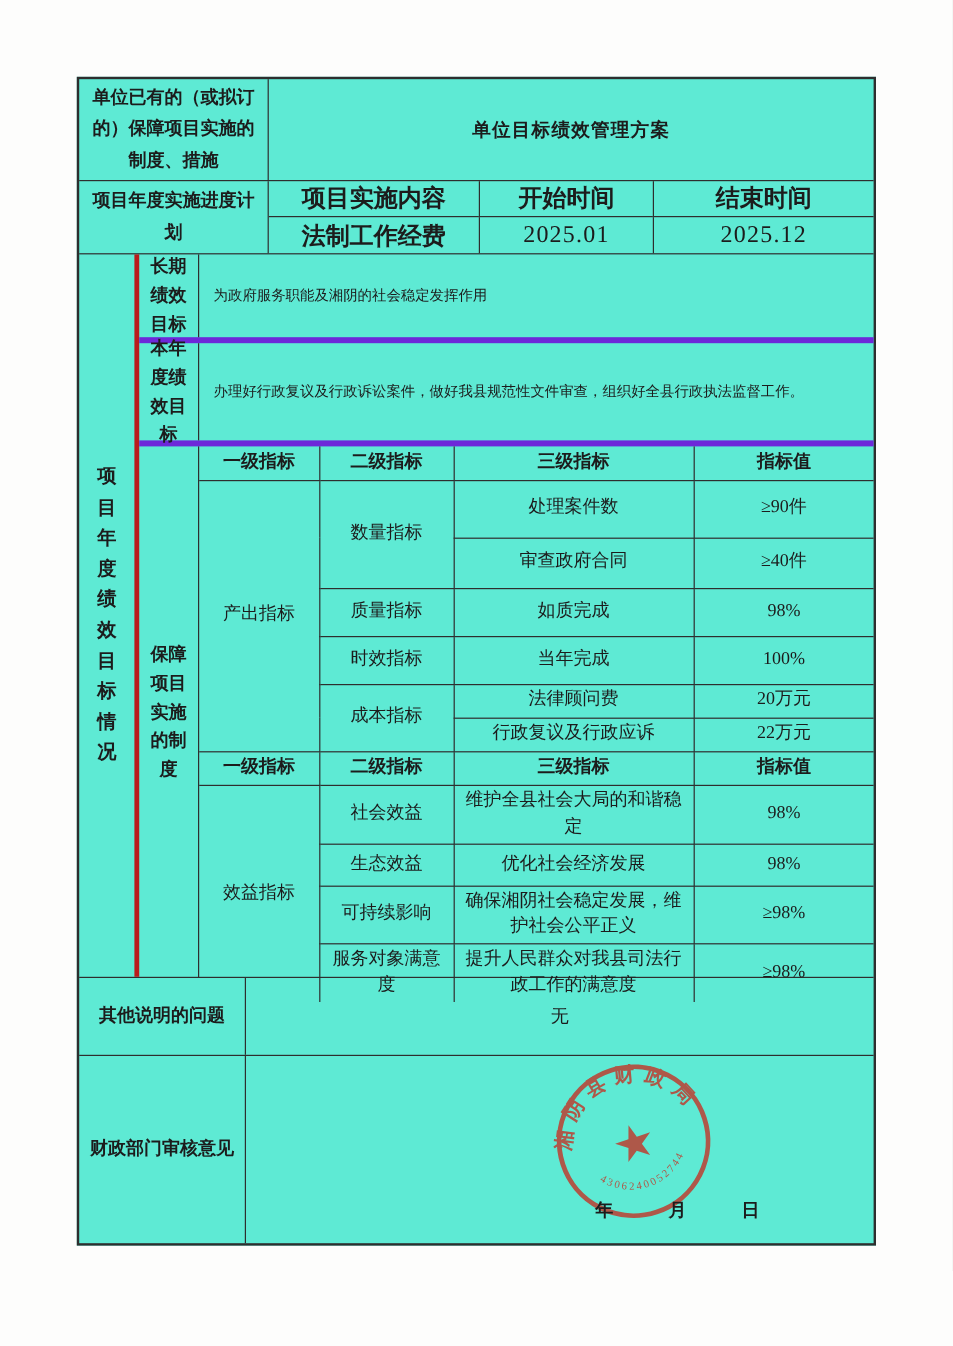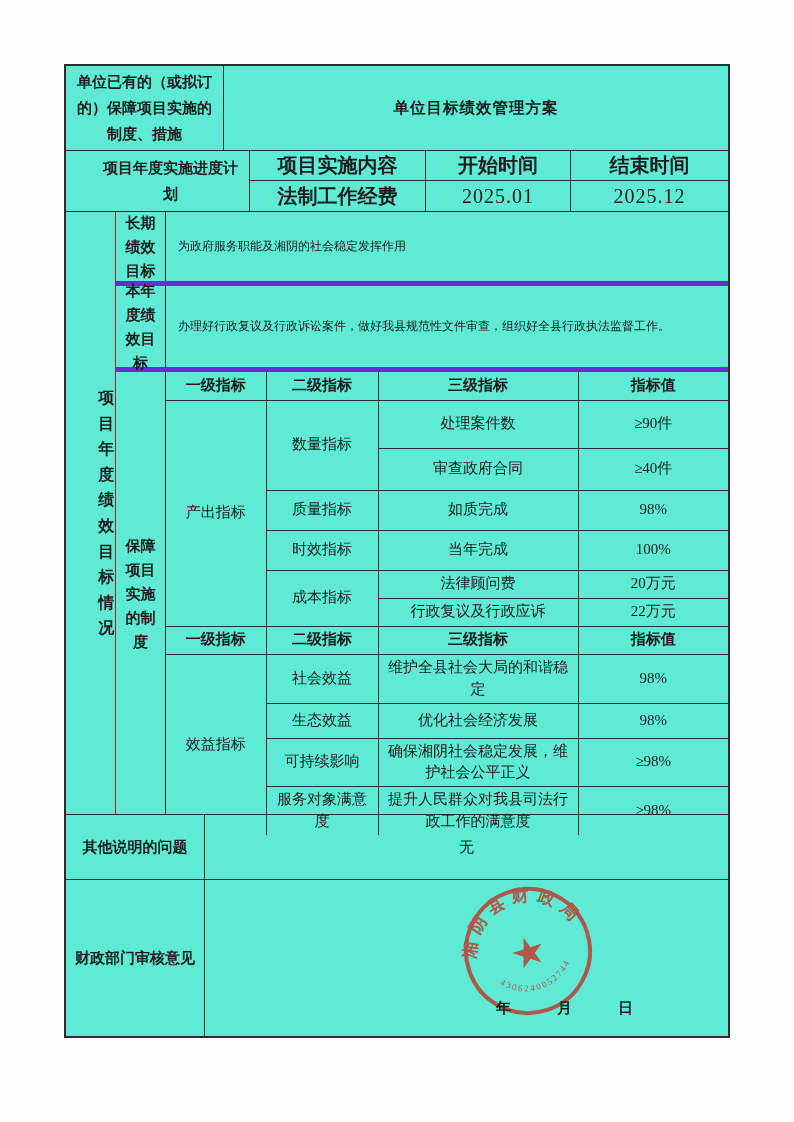--- a/index.html
+++ b/index.html
@@ -24,33 +24,33 @@
   .center{justify-content:center;text-align:center;}
   .vtext{display:inline-block;word-break:break-all;text-align:center;}
   .w1{width:1.1em;}
   .w2{width:2.2em;}
   
   .s1{height:85px;}
   .s1 .labelcell{width:158px;}
   .s1-value{font-size:15.5px;letter-spacing:1px;font-weight:bold;}
   
   .s2{height:61px;}
-  .s2 .labelcell{width:158px;margin-left:26px;}
+  .s2 .labelcell{width:158px;}
   .sched{flex:1;display:grid;grid-template-columns:175px 145px 1fr;grid-template-rows:30px 1fr;}
   .sched > div{
     box-sizing:border-box;display:flex;align-items:center;justify-content:center;
     font-size:20px;border-left:1px solid #2e2e2e;
   }
   .sched > div.firstcol{border-left:none;}
   .sched > div.hrow{border-bottom:1px solid #2e2e2e;font-weight:bold;}
   .sched .val{font-weight:bold;}
   .sched .num{font-weight:normal;font-family:"Liberation Serif",serif;letter-spacing:1px;}
   
   .s3{height:603px;}
-  .s3 .outer-label{width:50px;border-right:1px solid #b91c1c;display:flex;align-items:center;justify-content:flex-end;font-weight:bold;font-size:16px;line-height:1.6;box-sizing:border-box;}
+  .s3 .outer-label{width:50px;border-right:4px solid #b91c1c;display:flex;align-items:center;justify-content:center;font-weight:bold;font-size:16px;line-height:1.6;box-sizing:border-box;}
   .s3-right{flex:1;display:flex;flex-direction:column;}
   .subrow{display:flex;box-sizing:border-box;border-bottom:5px solid #6d28d9;}
   .subrow .sublabel{width:50px;box-sizing:border-box;border-right:1px solid #2e2e2e;display:flex;align-items:center;justify-content:center;font-weight:bold;font-size:15px;line-height:1.6;}
   .subrow .subcontent{flex:1;display:flex;align-items:center;font-size:12px;line-height:1.8;padding:6px 12px;box-sizing:border-box;}
   .r-long{height:74px;}
   .r-annual{height:86px;}
   .r-ind{height:443px;border-bottom:none;}
   .ind-wrap{flex:1;display:flex;flex-direction:column;}
   table.itable{border-collapse:collapse;width:100%;table-layout:fixed;font-size:15px;font-family:Liberation Serif, serif;}
   table.itable td{border:1px solid #2e2e2e;text-align:center;vertical-align:middle;padding:2px 4px;line-height:1.45;box-sizing:border-box;}

